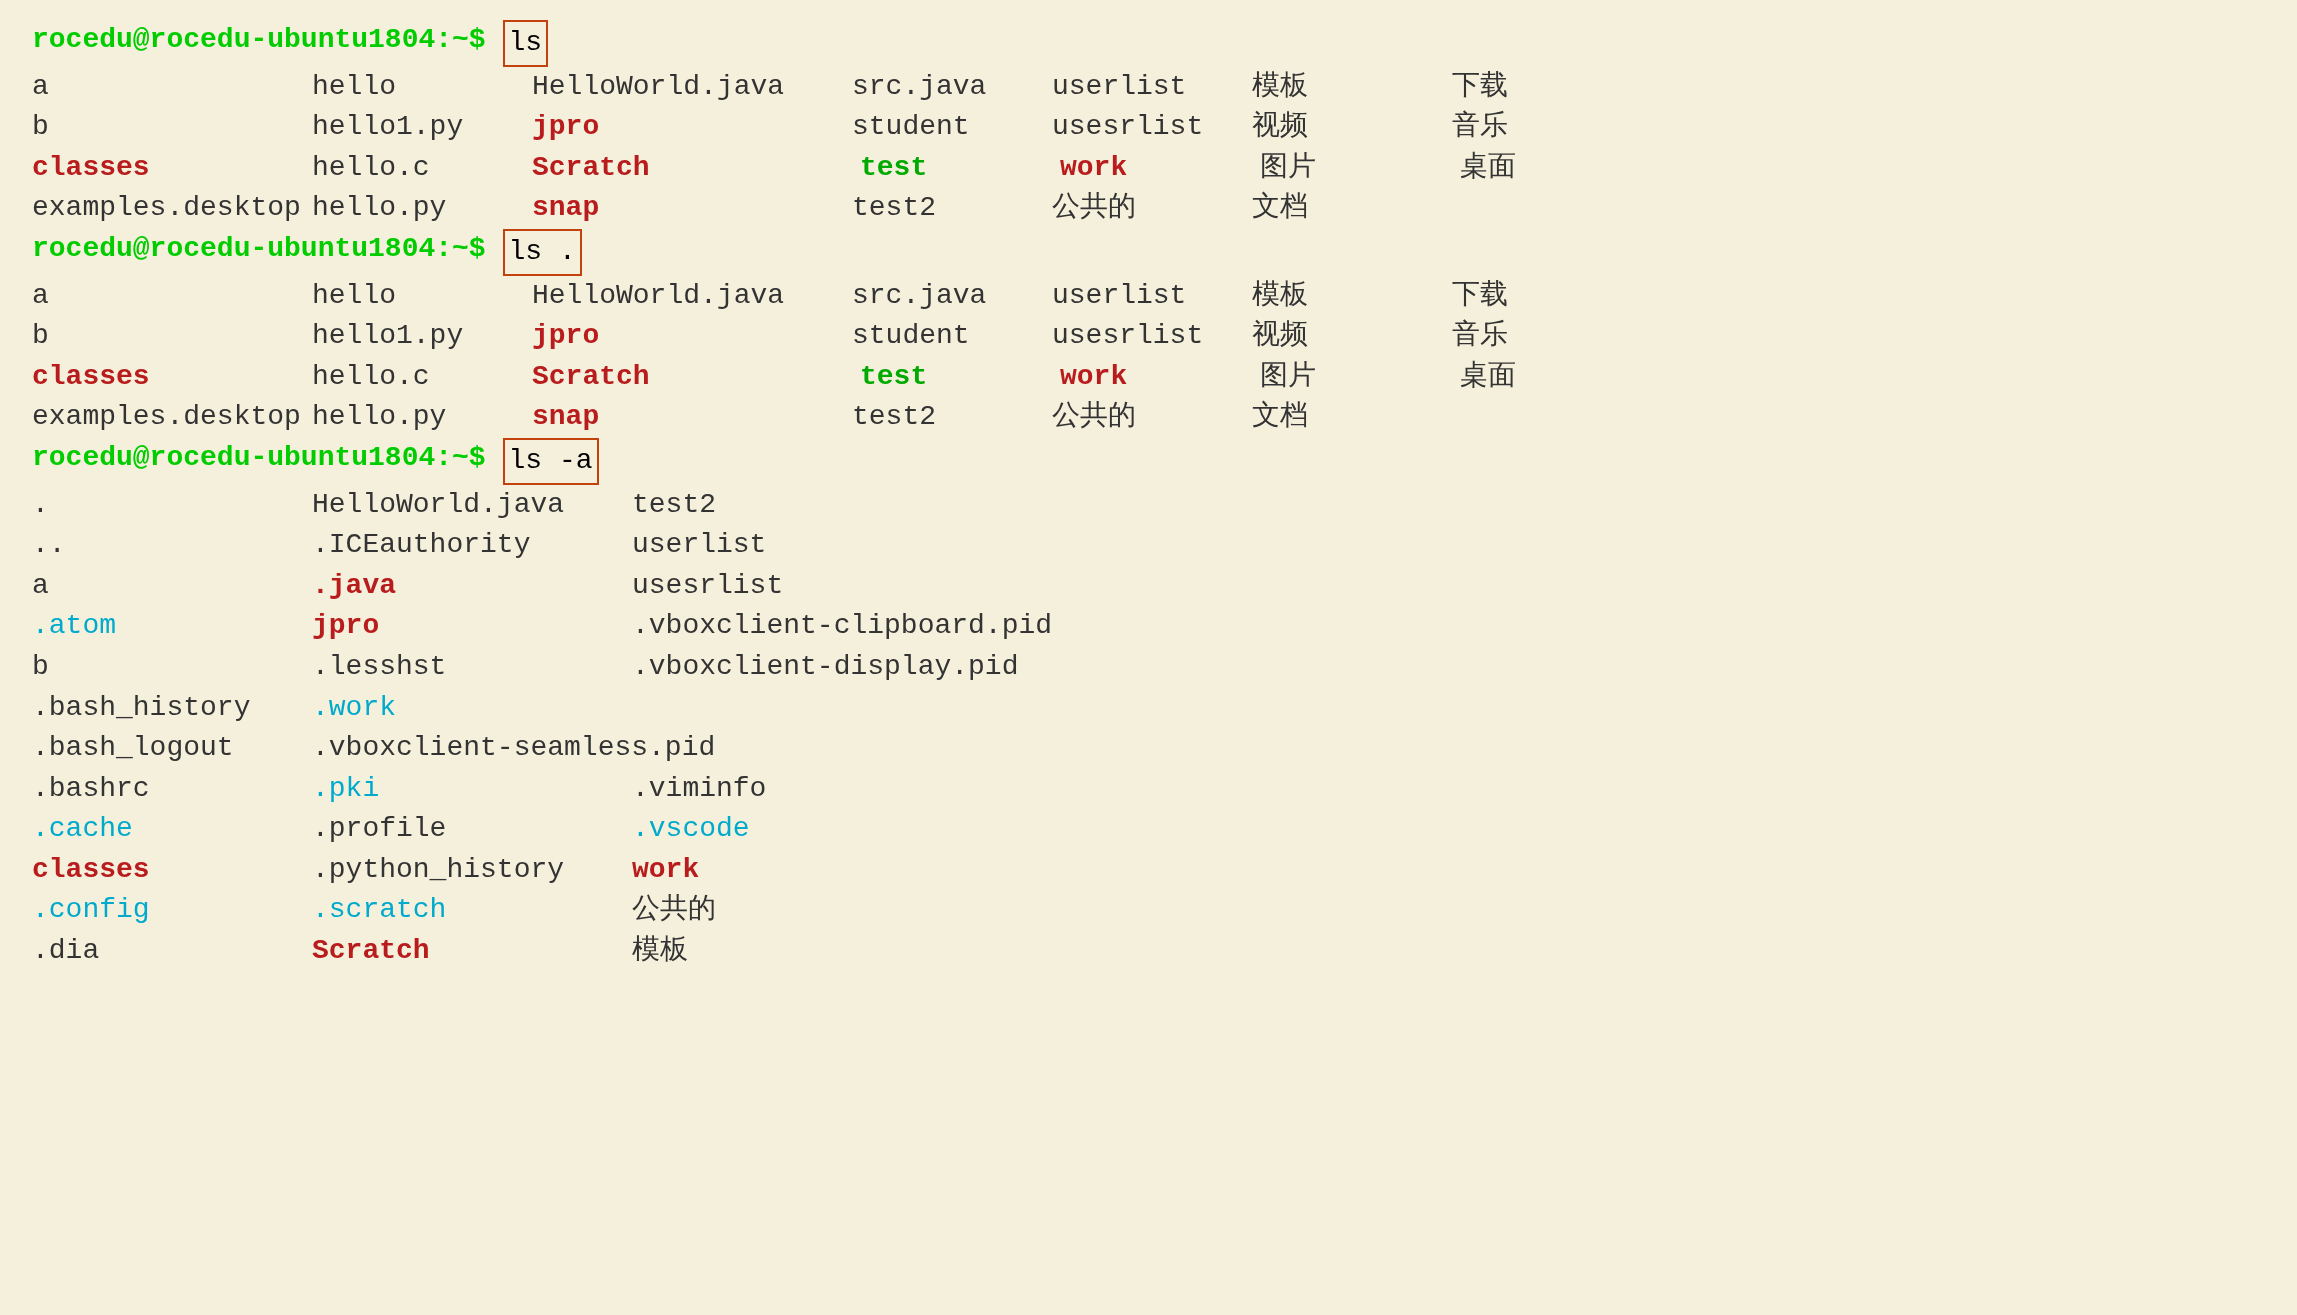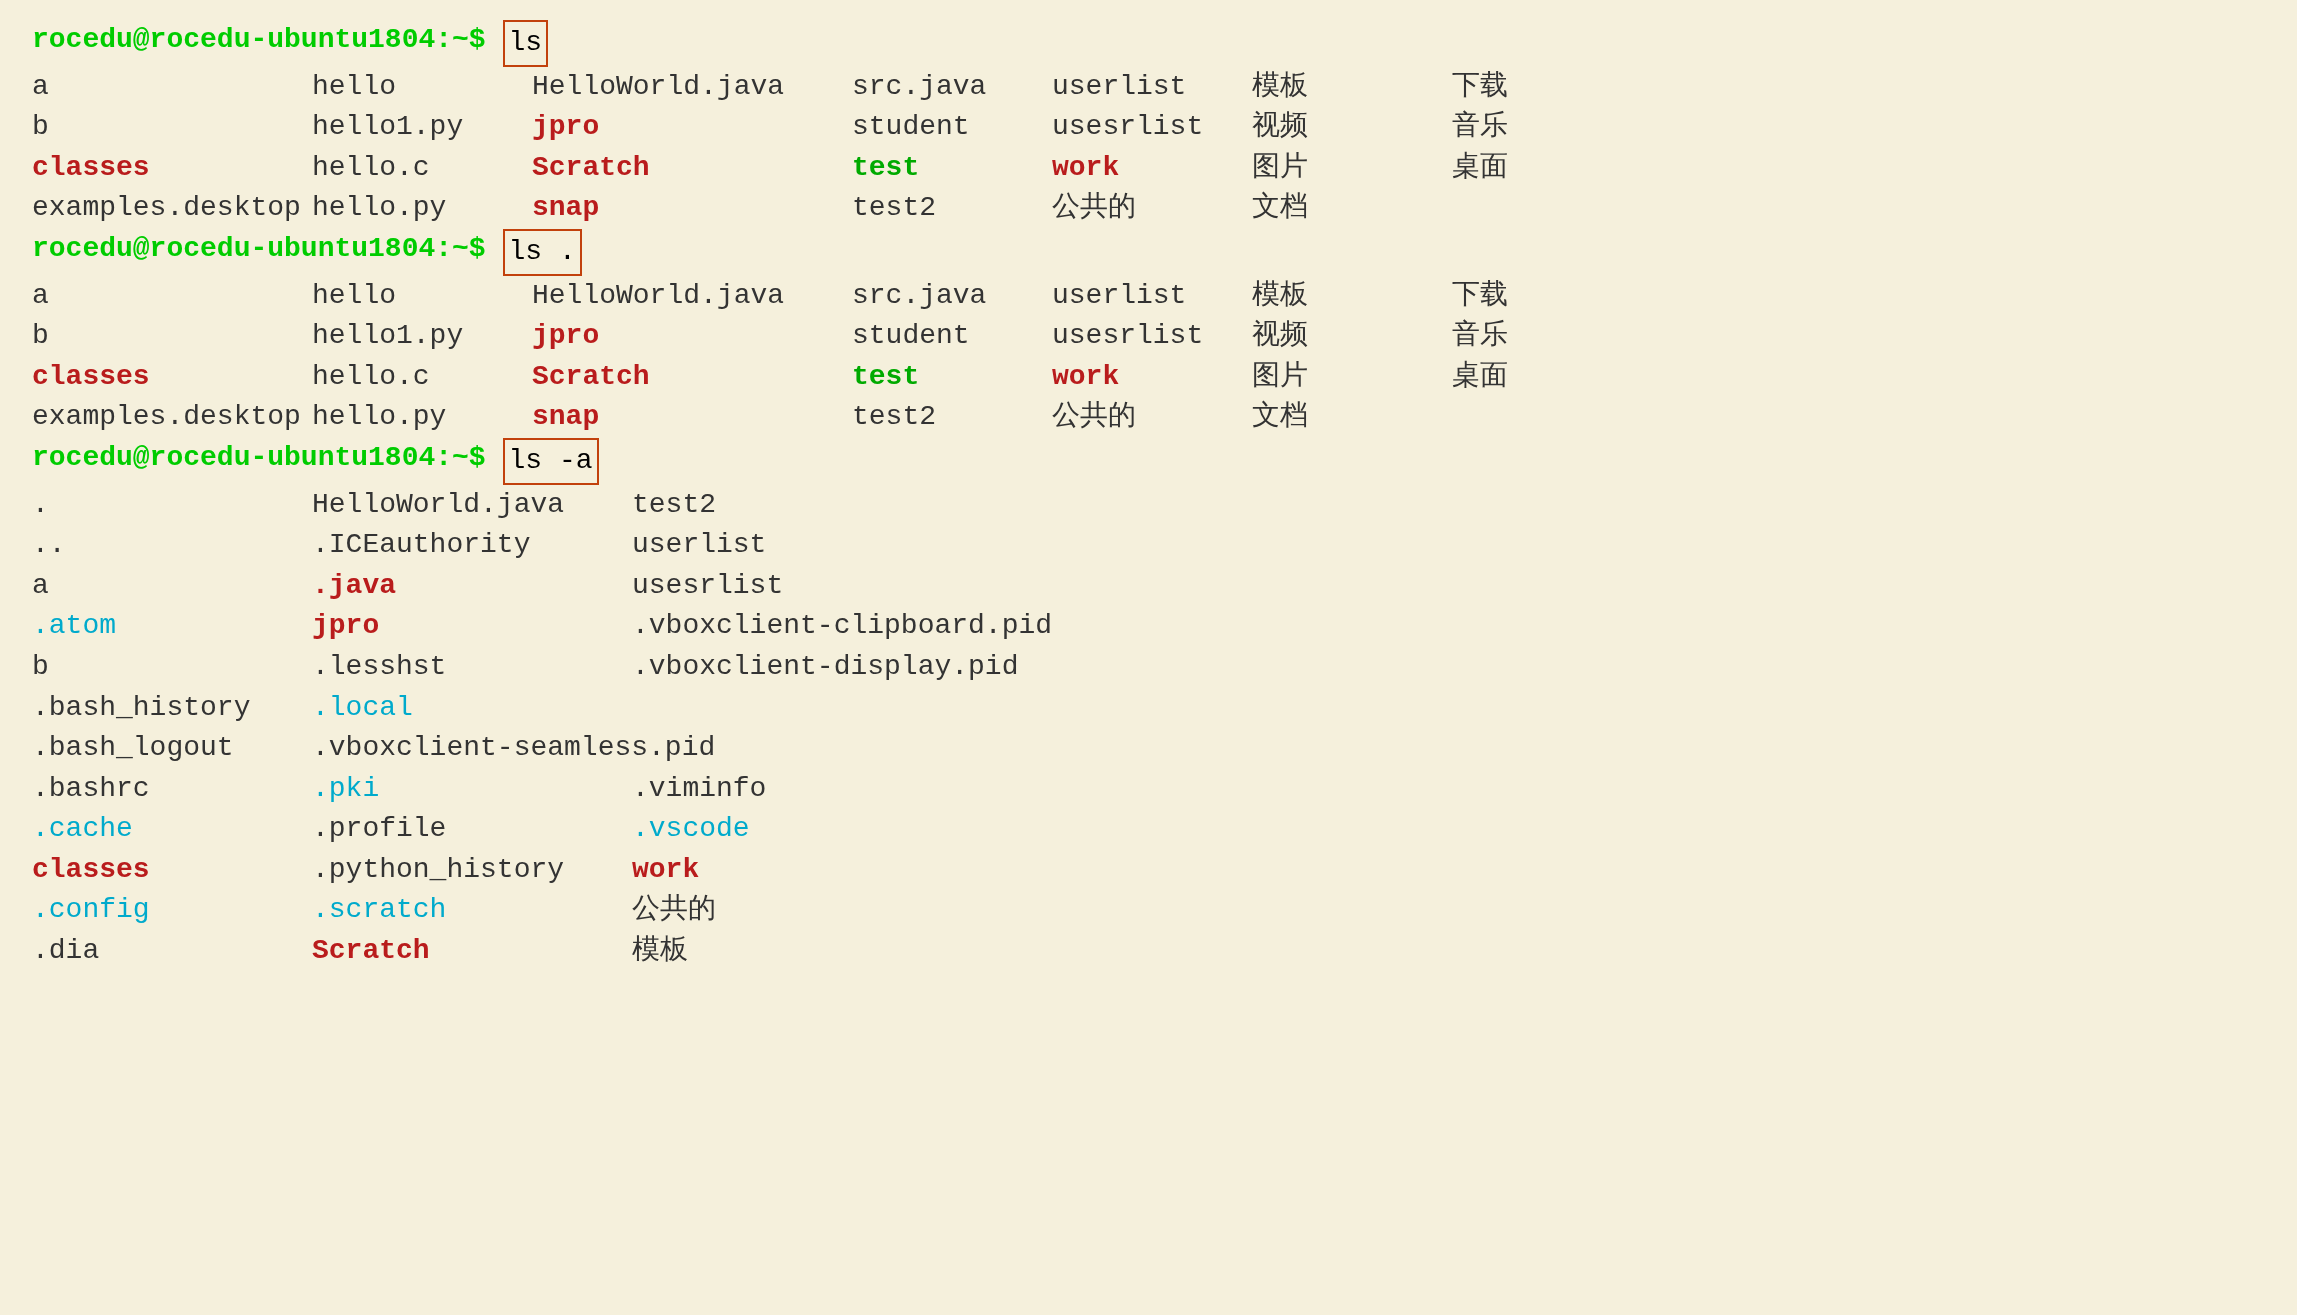--- a/index.html
+++ b/index.html
@@ -23,21 +23,21 @@
     }
     .cmd-box {
       display: inline;
       border: 2px solid #c2410c;
       padding: 1px 4px;
       color: #000;
       font-weight: normal;
     }
     .blue { color: #b91c1c; font-weight: bold; }
     .cyan { color: #00aacc; font-weight: normal; }
-    .green { color: #00aa00; font-weight: bold; }
+    .green { color: #00aa00; font-weight: bold; margin-left: 8px; }
     .normal { color: #333; }
     .line {
       display: flex;
       flex-wrap: nowrap;
       white-space: pre;
       line-height: 1.45;
       min-height: 38px;
       align-items: flex-start;
     }
     .col {
@@ -177,21 +177,21 @@
   </div>
 
   <div class="line">
     <span class="col normal">b</span>
     <span class="col3 normal">.lesshst</span>
     <span class="col5 normal">.vboxclient-display.pid</span>
   </div>
 
   <div class="line">
     <span class="col normal">.bash_history</span>
-    <span class="col3 cyan">.local</span>
+    <span class="col3 cyan">.work</span>
   </div>
 
   <div class="line">
     <span class="col normal">.bash_logout</span>
     <span class="col5 normal">.vboxclient-seamless.pid</span>
   </div>
 
   <div class="line">
     <span class="col normal">.bashrc</span>
     <span class="col3 cyan">.pki</span>

